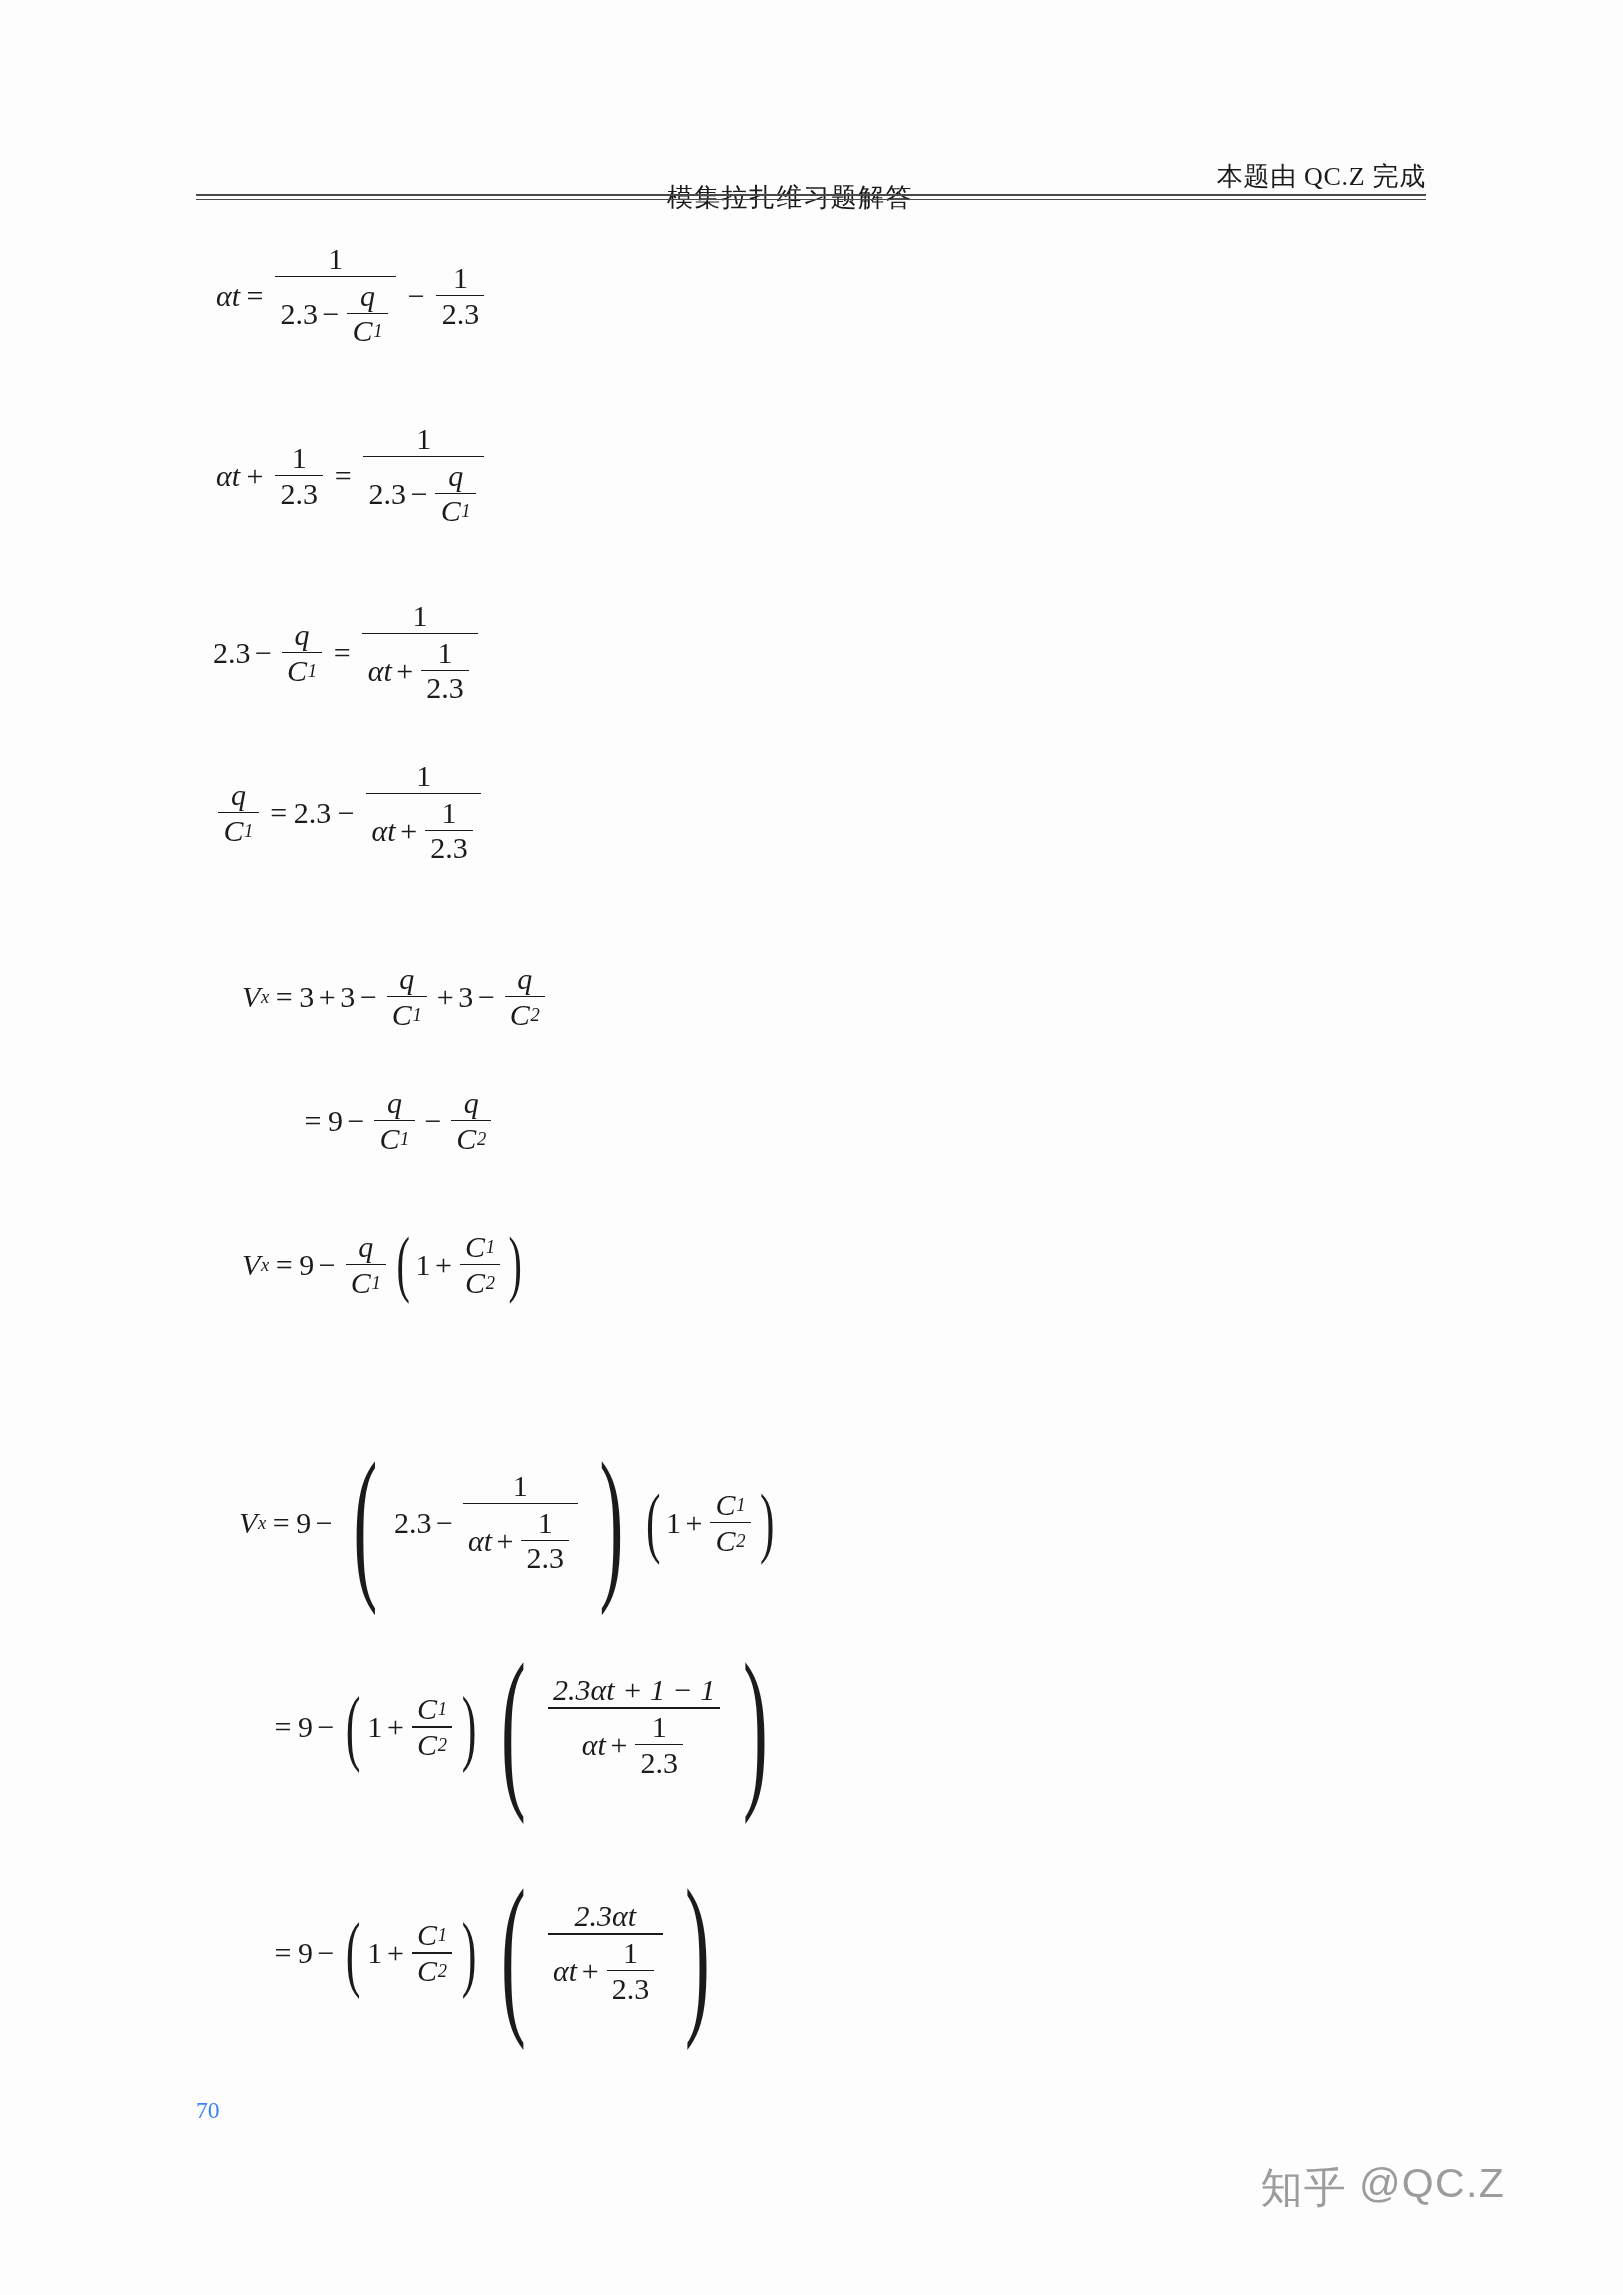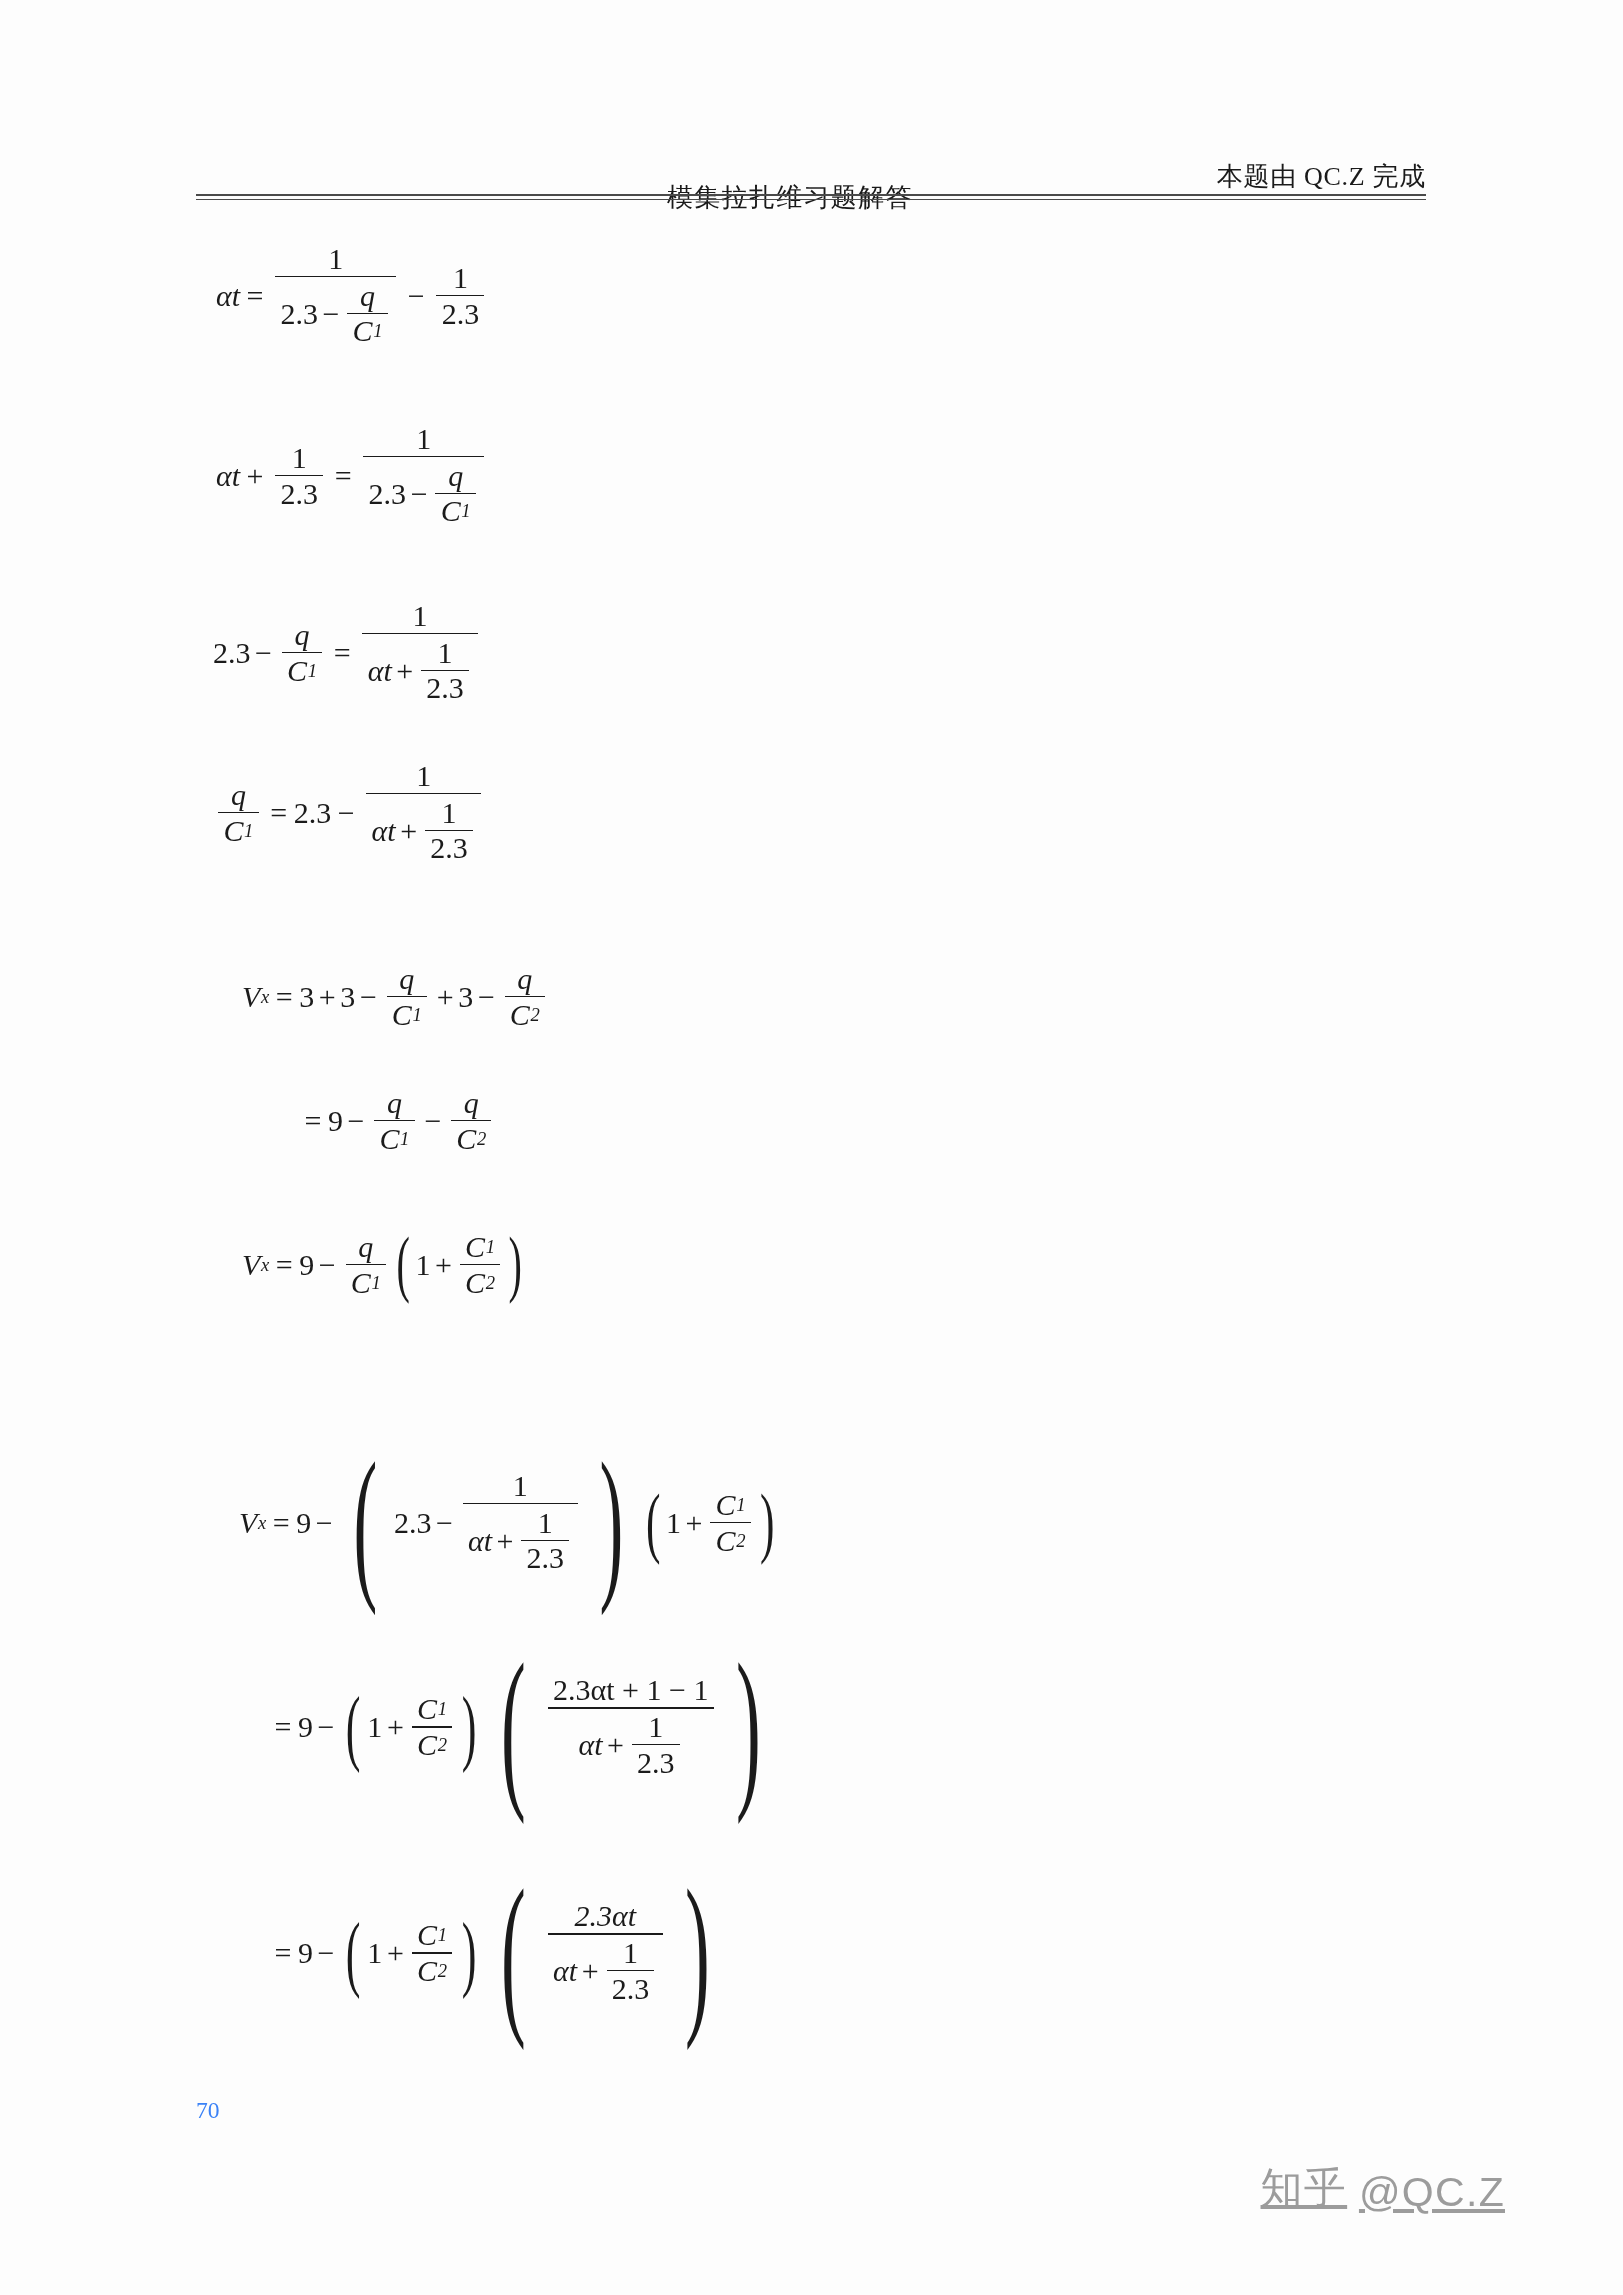--- a/index.html
+++ b/index.html
@@ -120,24 +120,23 @@
 
   
   .watermark {
     position: absolute;
     right: 118px;
     bottom: 79px;
     font-size: 41px;
     color: #9c9c9c;
     letter-spacing: 1.3px;
     display: flex;
-    align-items: flex-end;
+    align-items: flex-start;
     gap: 11.8px;
     font-family: "Liberation Sans", sans-serif;
-    text-decoration: underline;
   }
   .wm-logo {
     font-family: "Liberation Serif", serif;
     font-size: 42px;
     color: #9c9c9c;
   }
 </style>
 </head>
 <body>
 
@@ -403,21 +402,21 @@
         <span class="den">
           <span class="it">C</span>
             <span class="sub">2</span>
         </span>
       </span>
       <span class="paren" style="font-size:85px; transform:scaleX(0.52); display:inline-block; line-height:0.72;">)</span>
     </span>
     <span class="pwrap">
       <span class="paren" style="font-size:177px; transform:scaleX(0.42); display:inline-block; line-height:0.62;">(</span>
       <span class="frac">
-        <span class="num" style="">2.3αt + 1 − 1</span>
+        <span class="num" style="font-style:italic;">2.3αt + 1 − 1</span>
         <span class="bar"></span>
         <span class="den">
           <span class="it">αt</span>
           <span class="opn">+</span>
           <span class="frac tight">
             <span class="num">1</span>
             <span class="bar"></span>
             <span class="den">2.3</span>
           </span>
         </span>

